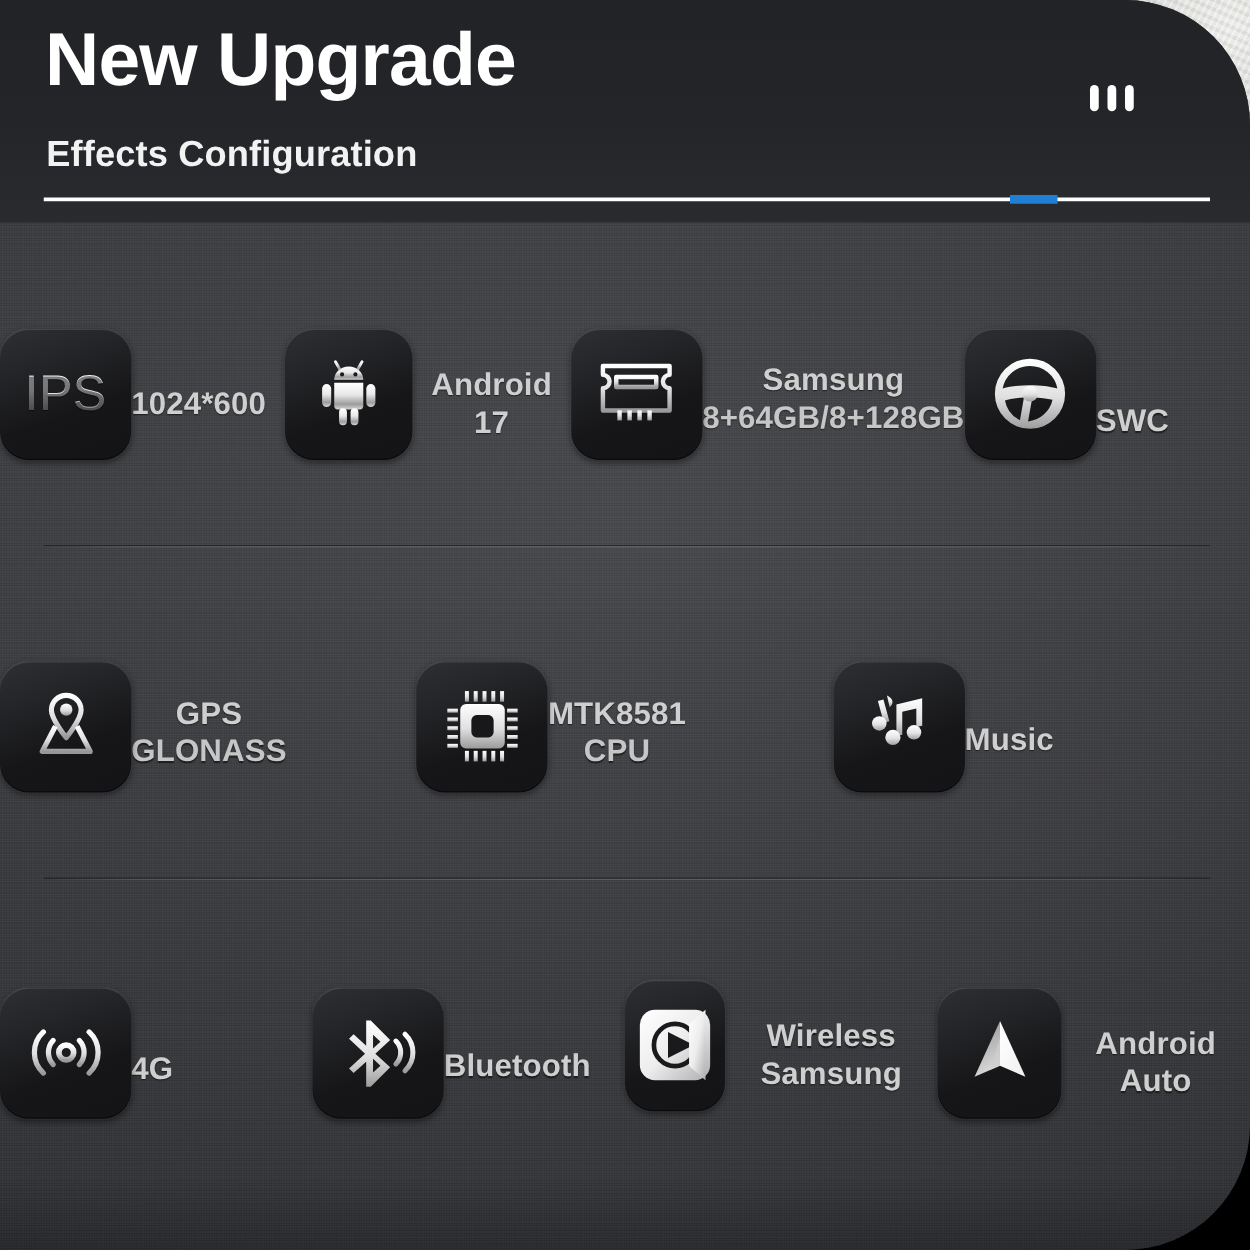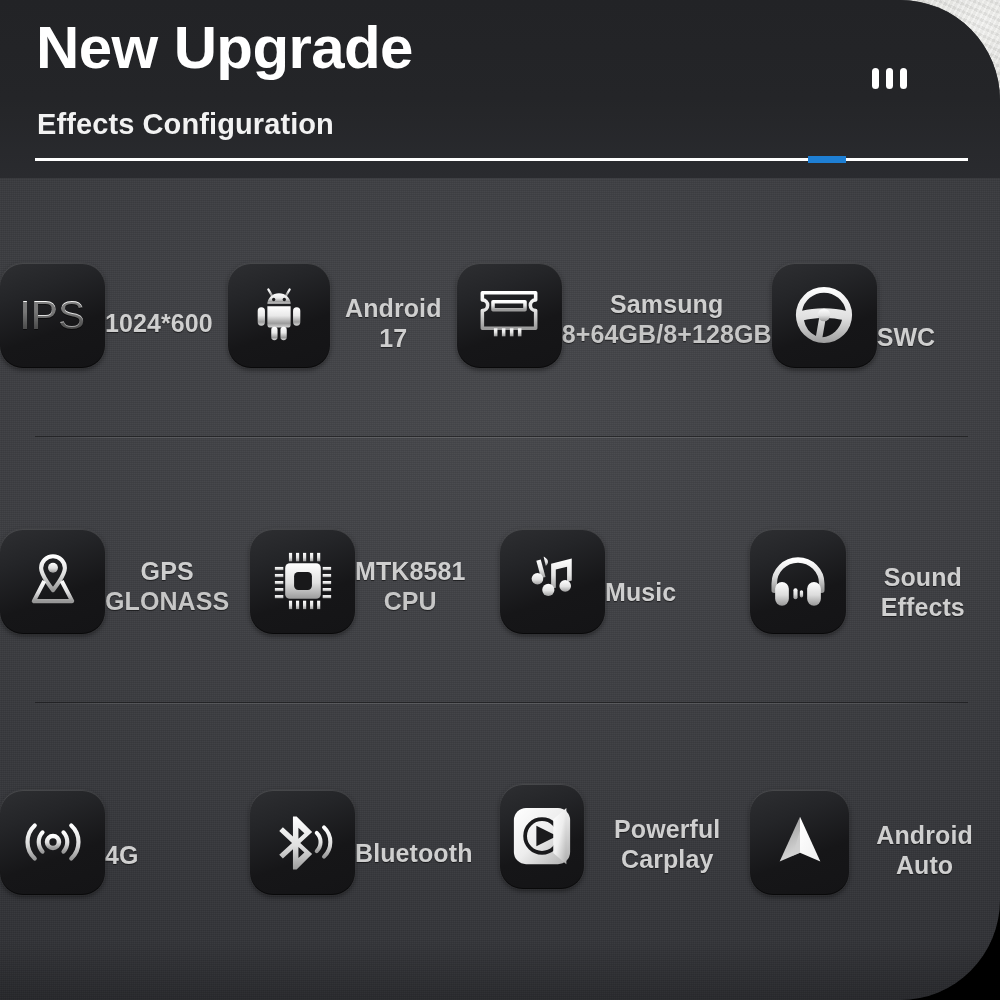--- a/index.html
+++ b/index.html
@@ -415,41 +415,20 @@
                 <circle cx="15.4" cy="29.6" r="6.2"></circle>
                 <path d="M30 13.5 52 8v23.5l-5 1.2V16.8l-12 2.9v19.6l-5 1.2z"></path>
                 <circle cx="27" cy="41.5" r="6.5"></circle>
                 <circle cx="45" cy="37.2" r="6.2"></circle>
               </g>
             </svg>
           </div>
           <div class="label">Music</div>
         </div>
 
-        <div class="cell sound">
-          <div class="tile">
-            <svg width="64" height="58" viewBox="0 0 70 60" aria-hidden="true">
-              <defs>
-                <linearGradient id="gMetal7" x1="0" y1="0" x2="0" y2="1">
-                  <stop offset="0%" stop-color="#ffffff"></stop>
-                  <stop offset="55%" stop-color="#dcdcdc"></stop>
-                  <stop offset="100%" stop-color="#989898"></stop>
-                </linearGradient>
-              </defs>
-              <path d="M9 40V33a26 26 0 0 1 52 0v7" fill="none" stroke="url(#gMetal7)" stroke-width="6" stroke-linecap="round"></path>
-              <g fill="url(#gMetal7)">
-                <rect x="10" y="31" width="15" height="26" rx="7.5"></rect>
-                <rect x="45" y="31" width="15" height="26" rx="7.5"></rect>
-                <rect x="30" y="38" width="4.5" height="12" rx="2.2"></rect>
-                <rect x="37" y="40" width="3.6" height="8" rx="1.8"></rect>
-              </g>
-            </svg>
-          </div>
-          <div class="label">Sound Effects</div>
-        </div>
       </div>
 
       <div class="row row-3">
 
         <div class="cell fourg">
           <div class="tile">
             <svg width="64" height="58" viewBox="0 0 70 62" aria-hidden="true">
               <defs>
                 <linearGradient id="gMetal8" x1="0" y1="0" x2="0" y2="1">
                   <stop offset="0%" stop-color="#ffffff"></stop>
@@ -498,21 +477,21 @@
                   <stop offset="50%" stop-color="#ededed"></stop>
                   <stop offset="100%" stop-color="#adadad"></stop>
                 </linearGradient>
               </defs>
               <rect x="2" y="2" width="60" height="60" rx="13" fill="url(#gMetal10)"></rect>
               <circle cx="32" cy="32" r="18" fill="none" stroke="#1a1a1c" stroke-width="4"></circle>
               <path d="M26 21 48 32 26 43z" fill="#1a1a1c"></path>
               <path d="M44 14 58 2v60L44 50z" fill="url(#gMetal10)"></path>
             </svg>
           </div>
-          <div class="label">Powerful Carplay</div>
+          <div class="label">Wireless Samsung</div>
         </div>
 
         <div class="cell aauto">
           <div class="tile">
             <svg width="62" height="62" viewBox="0 0 64 64" aria-hidden="true">
               <defs>
                 <linearGradient id="gAAL" x1="0" y1="0" x2="0.3" y2="1">
                   <stop offset="0%" stop-color="#8f8f8f"></stop>
                   <stop offset="100%" stop-color="#d8d8d8"></stop>
                 </linearGradient>

